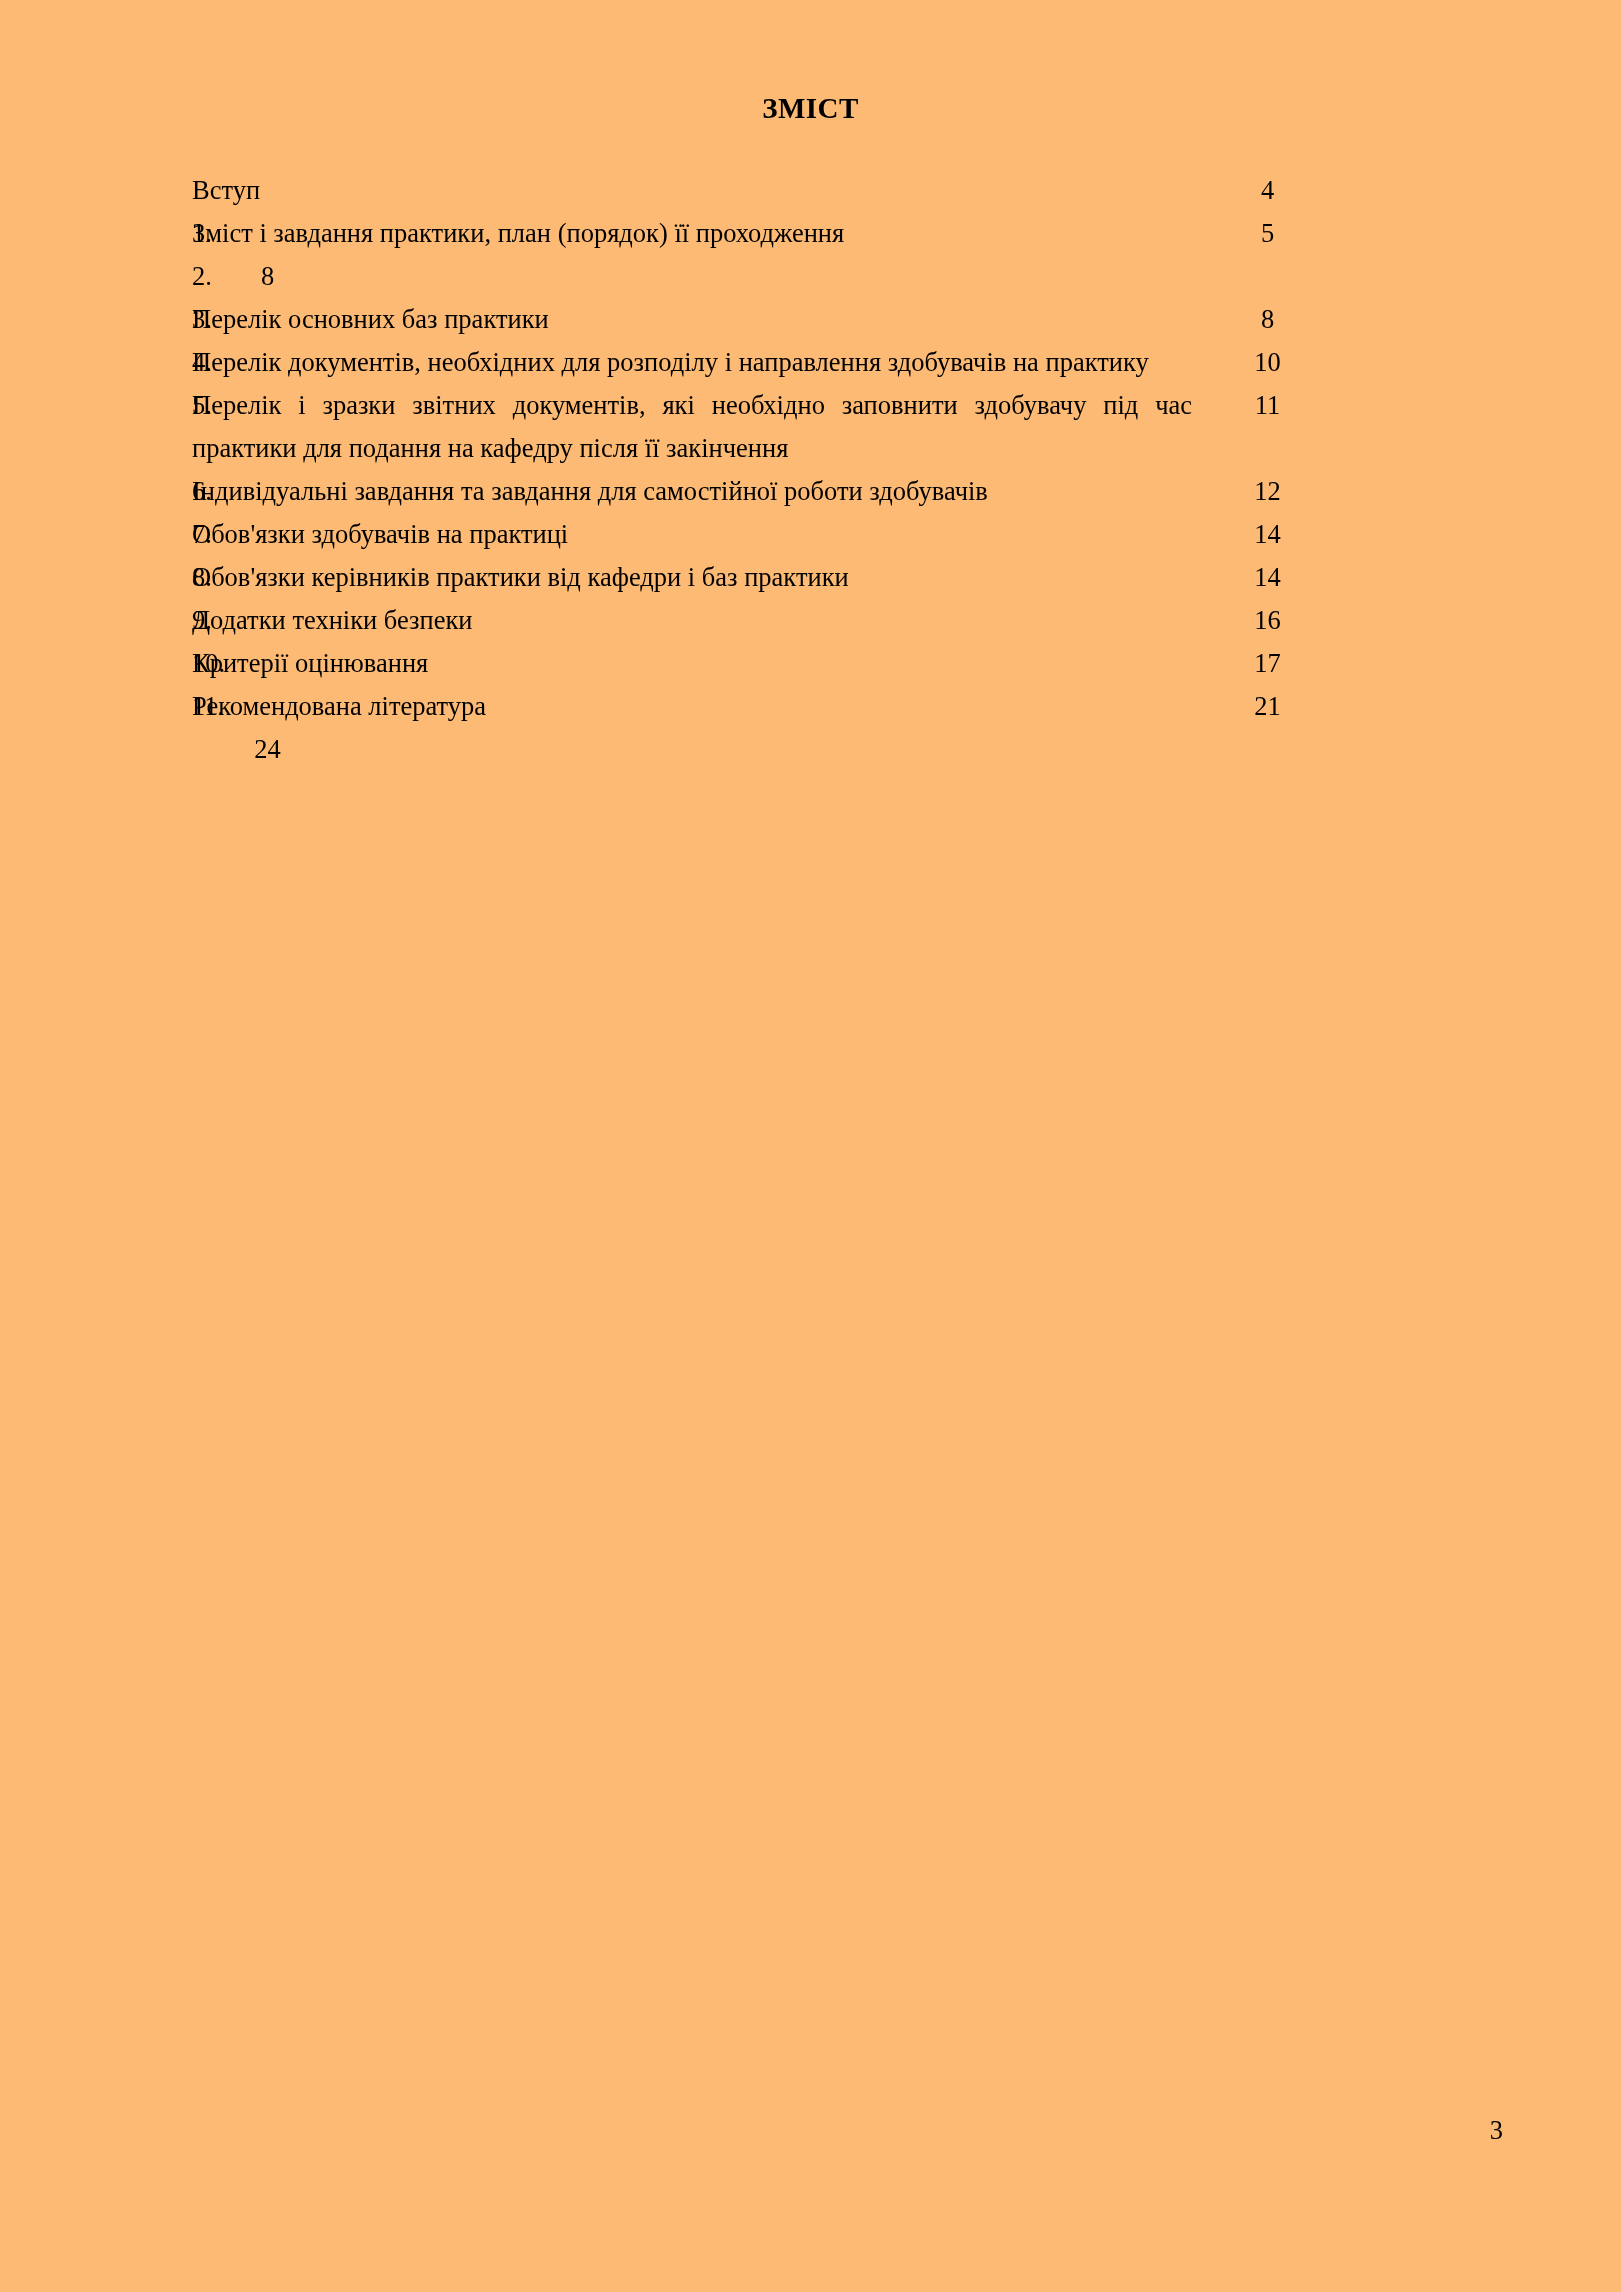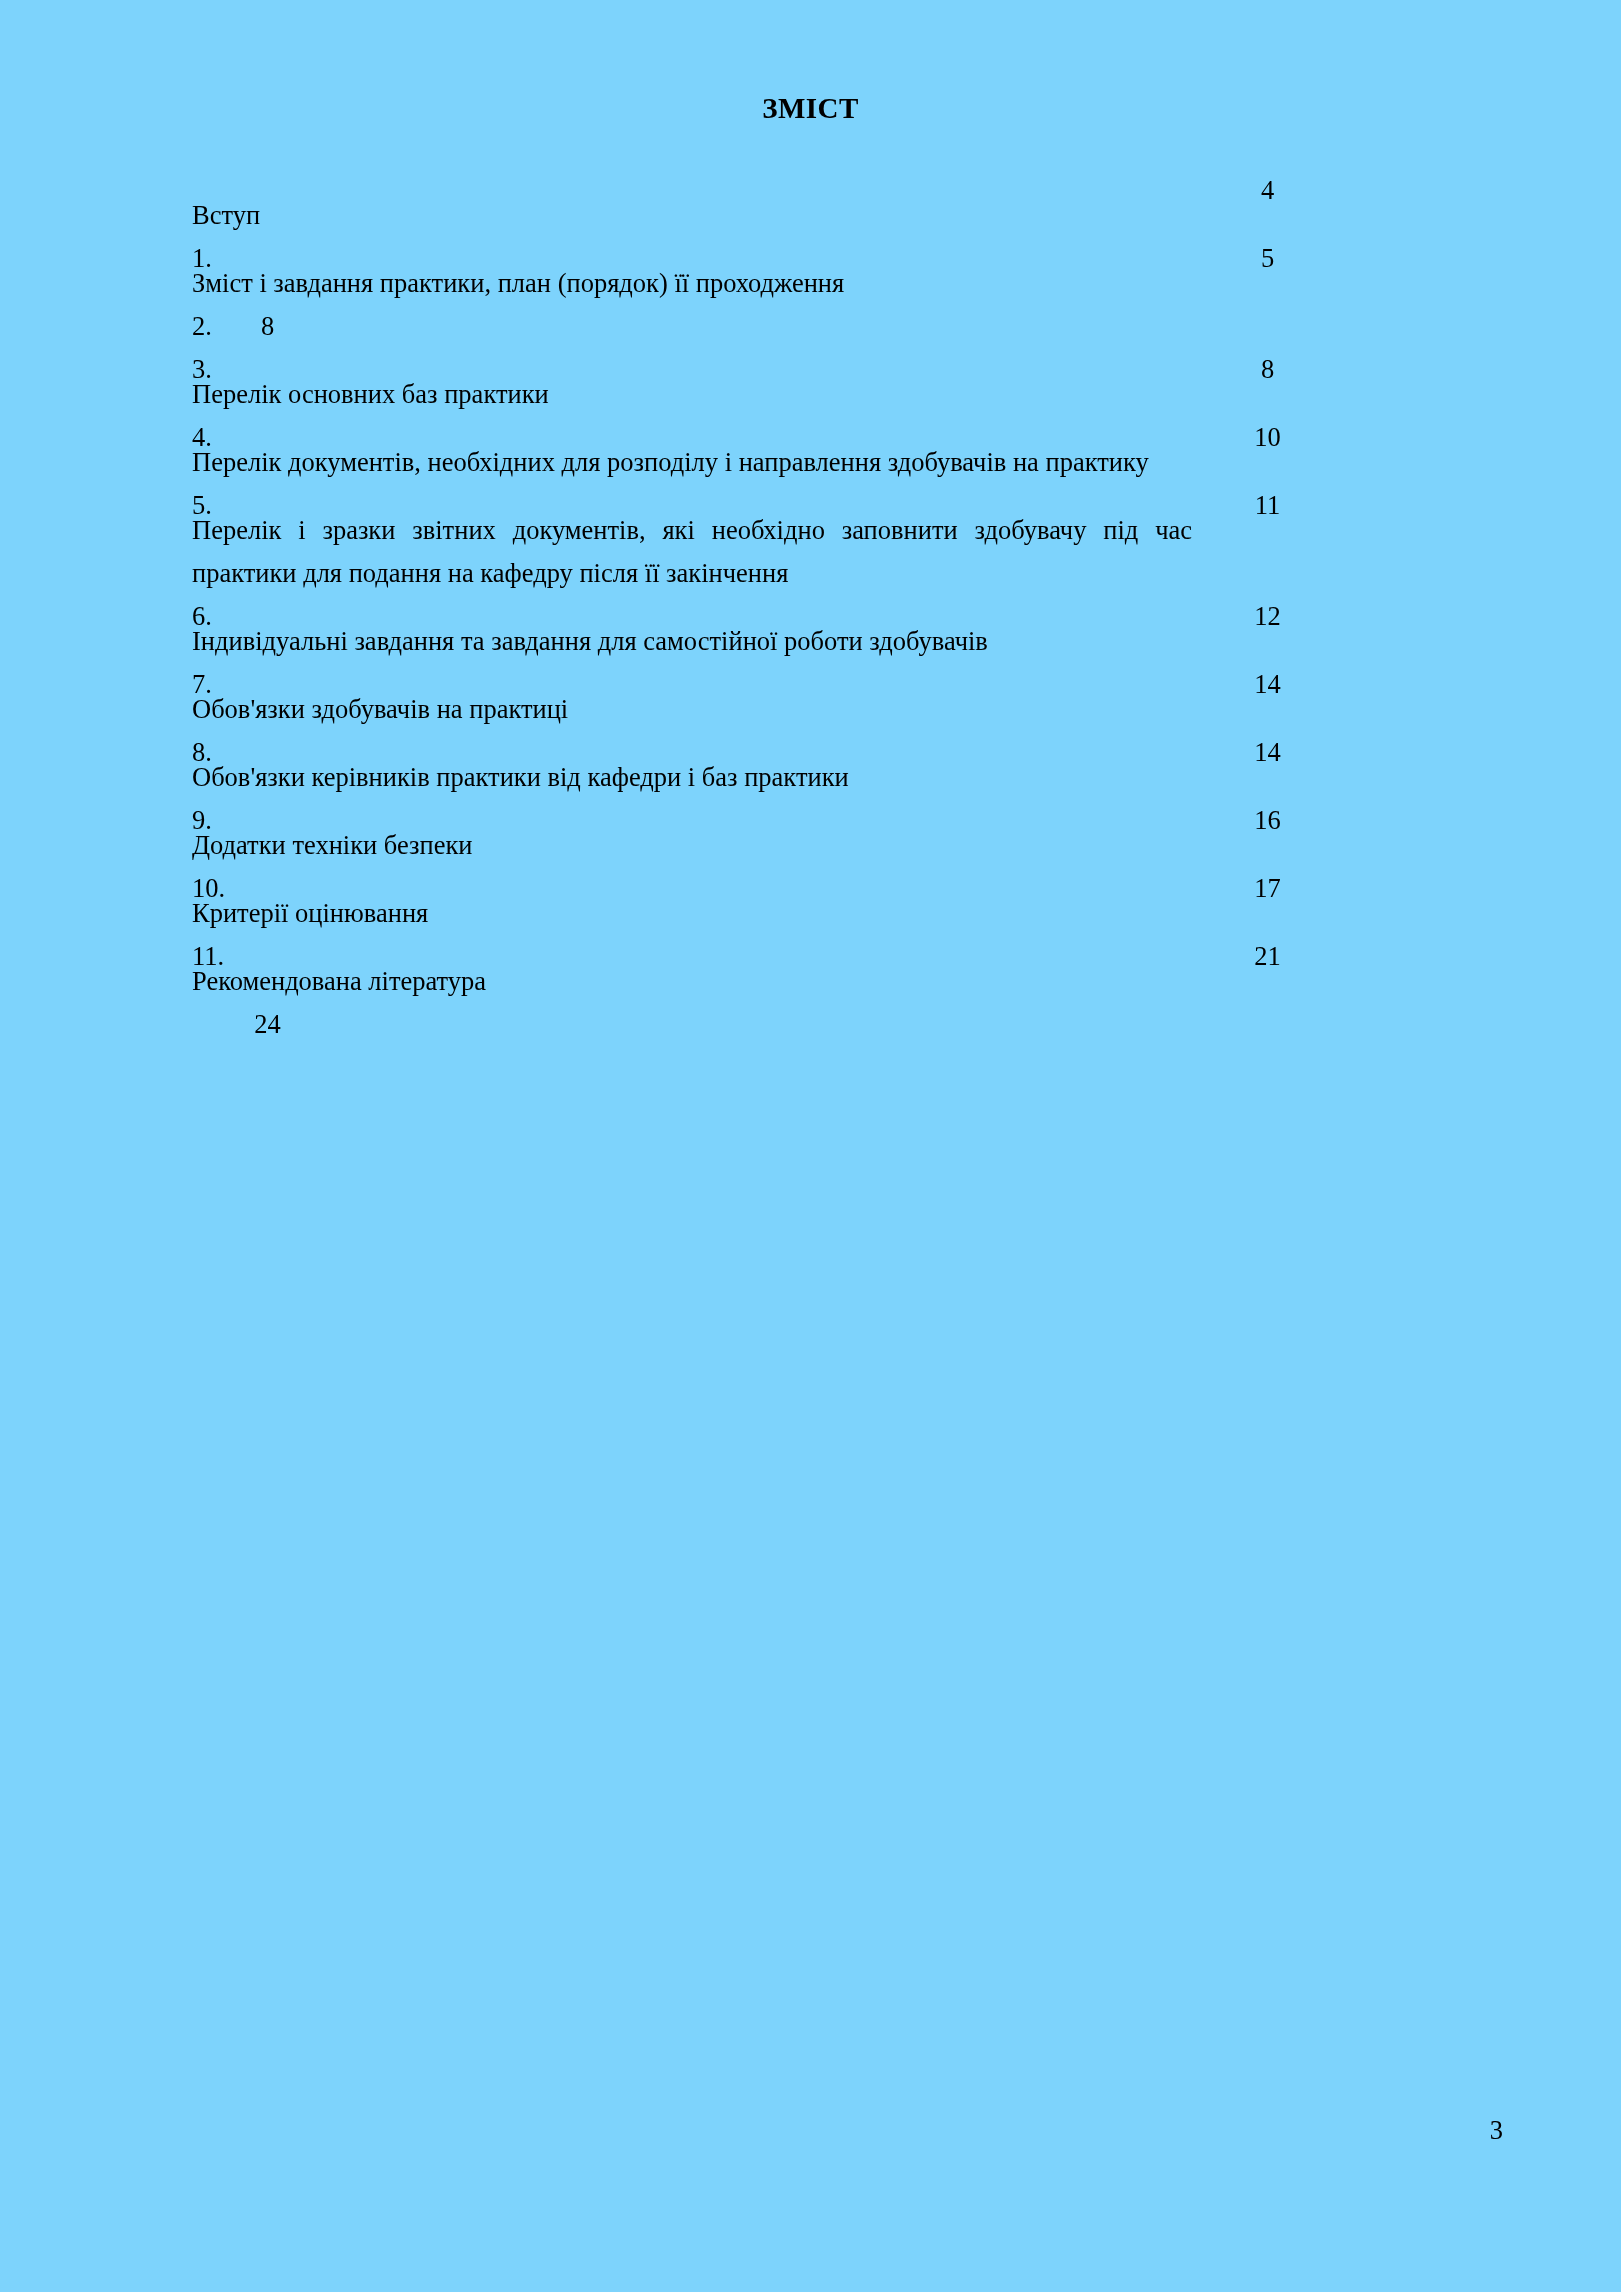--- a/index.html
+++ b/index.html
@@ -8,21 +8,21 @@
     background: #ffffff;
   }
   body {
     font-family: "Liberation Serif", "DejaVu Serif", serif;
     color: #000000;
   }
   .page {
     position: relative;
     width: 1621px;
     height: 2293px;
-    background: #7dd3fc;
+    background: #fdba74;
     overflow: hidden;
     box-sizing: border-box;
   }
 
   
   .doc-title {
     position: absolute;
     top: 94px;
     left: 0;
     width: 1621px;
@@ -60,21 +60,20 @@
     flex: 0 0 1000px;
     width: 1000px;
     box-sizing: border-box;
     padding-left: 0px;
     font-size: 26.5px;
     line-height: 43px;
     text-align: justify;
     text-justify: inter-word;
     hyphens: none;
     word-spacing: 0px;
-    margin-top: 25px;
   }
   .toc-title.single {
     text-align: left;
   }
   .toc-page {
     flex: 0 0 196px;
     width: 196px;
     box-sizing: border-box;
     font-size: 26.5px;
     line-height: 43px;

